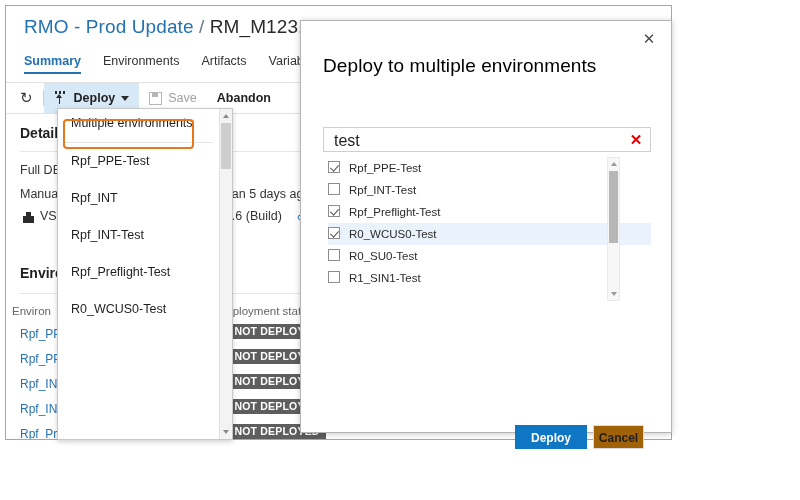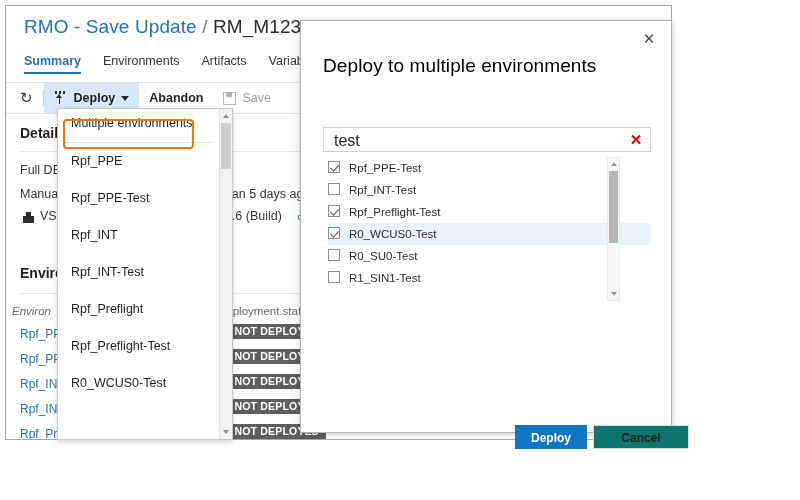--- a/index.html
+++ b/index.html
@@ -160,31 +160,31 @@
     border:0; outline:0; resize:none; font-size:12px; color:#1f1f1f;
     font-family:"Liberation Sans", sans-serif; background:transparent;
   }
   .comment-box textarea::placeholder { color:#6f6f6f; }
 
   .dlg-btn {
     position:absolute; top: 404px; height: 24px; line-height: 24px;
     font-size: 12px; font-weight: bold; text-align:center; box-sizing:border-box;
   }
   .btn-deploy { left: 214px; width: 72px; background:#0f76c4; color:#fff; border:1px solid #0f76c4; }
-  .btn-cancel { left: 292px; width: 96px; background:#0f766e; color:#1f1f1f; border:1px solid #dcdcdc; }
+  .btn-cancel { left: 292px; width: 51px; background:#a16207; color:#1f1f1f; border:1px solid #dcdcdc; }
 </style>
 </head>
 <body>
 
 <div id="root">
 
   <div class="app-window">
 
     <div class="breadcrumb">
-      <span>RMO - Save Update</span>
+      <span>RMO - Prod Update</span>
       <span class="sep">/</span>
       <span class="cur">RM_M123.4</span>
     </div>
 
     <div class="tabs">
       <div class="tab active">Summary</div>
       <div class="tab">Environments</div>
       <div class="tab">Artifacts</div>
       <div class="tab">Variables</div>
     </div>
@@ -196,27 +196,27 @@
       <div class="tb-sep"></div>
       <div class="tb-item tb-deploy">
         <span class="ic ico-deploy">
           <span class="dots"></span>
             <span class="arrhead"></span>
             <span class="arr"></span>
         </span>
         <span>Deploy</span>
         <span class="caret-dn"></span>
       </div>
-      <div class="tb-item tb-abandon">
-        <span>Abandon</span>
-      </div>
       <div class="tb-item tb-save">
         <span class="ic ico-save dim"></span>
         <span>Save</span>
       </div>
+      <div class="tb-item tb-abandon">
+        <span>Abandon</span>
+      </div>
     </div>
 
     <div class="content">
 
       <div class="sec-title" style="left:14px; top:10px;">Details</div>
       <div class="hrule" style="left:14px; top:36px; width:640px;"></div>
 
       <div class="txt" style="left:14px; top:48px;">Full DB</div>
       <div class="txt" style="left:14px; top:72px;">Manual</div>
       <div class="txt" style="left:205px; top:72px;">andan 5 days ago</div>
@@ -225,21 +225,21 @@
         <span class="b1"></span>
           <span class="b2"></span>
       </div>
       <div class="txt" style="left:34px; top:94px;">VS</div>
       <div class="txt" style="left:205px; top:94px;">p28.6 (Build)</div>
       <div class="ico-link" style="left:291px; top:94px;">☍</div>
 
       <div class="sec-title" style="left:14px; top:150px;">Enviro</div>
       <div class="hrule" style="left:14px; top:178px; width:640px;"></div>
 
-      <div class="colhdr" style="left:6px; top:190px;font-style:italic;">Environ</div>
+      <div class="colhdr" style="left:6px; top:190px;">Environ</div>
       <div class="colhdr" style="left:212px; top:190px;">Deployment statu</div>
 
       <div>
         <div class="lnk" style="left:14px; top:212px;">Rpf_PP</div>
         <div class="badge-grip" style="left:212px; top:209px;"></div>
         <div class="badge" style="left:222px; top:209px; width:98px;">NOT DEPLOYED</div>
 
         <div class="lnk" style="left:14px; top:237px;">Rpf_PP</div>
         <div class="badge-grip" style="left:212px; top:234px;"></div>
         <div class="badge" style="left:222px; top:234px; width:98px;">NOT DEPLOYED</div>
@@ -256,25 +256,23 @@
         <div class="badge-grip" style="left:212px; top:309px;"></div>
         <div class="badge" style="left:222px; top:309px; width:98px;">NOT DEPLOYED</div>
       </div>
     </div>
   </div>
 
   <div class="dropdown">
     <div class="dd-list">
       <div class="dd-item first">Multiple environments</div>
       <div class="dd-divider"></div>
-      <div class="dd-item">Rpf_PPE</div>
       <div class="dd-item">Rpf_PPE-Test</div>
       <div class="dd-item">Rpf_INT</div>
       <div class="dd-item">Rpf_INT-Test</div>
-      <div class="dd-item">Rpf_Preflight</div>
       <div class="dd-item">Rpf_Preflight-Test</div>
       <div class="dd-item">R0_WCUS0-Test</div>
     </div>
     <div class="dd-scroll">
       <div class="dd-arrow-up"></div>
       <div class="dd-thumb"></div>
       <div class="dd-arrow-dn"></div>
     </div>
     <div class="dd-highlight"></div>
   </div>

